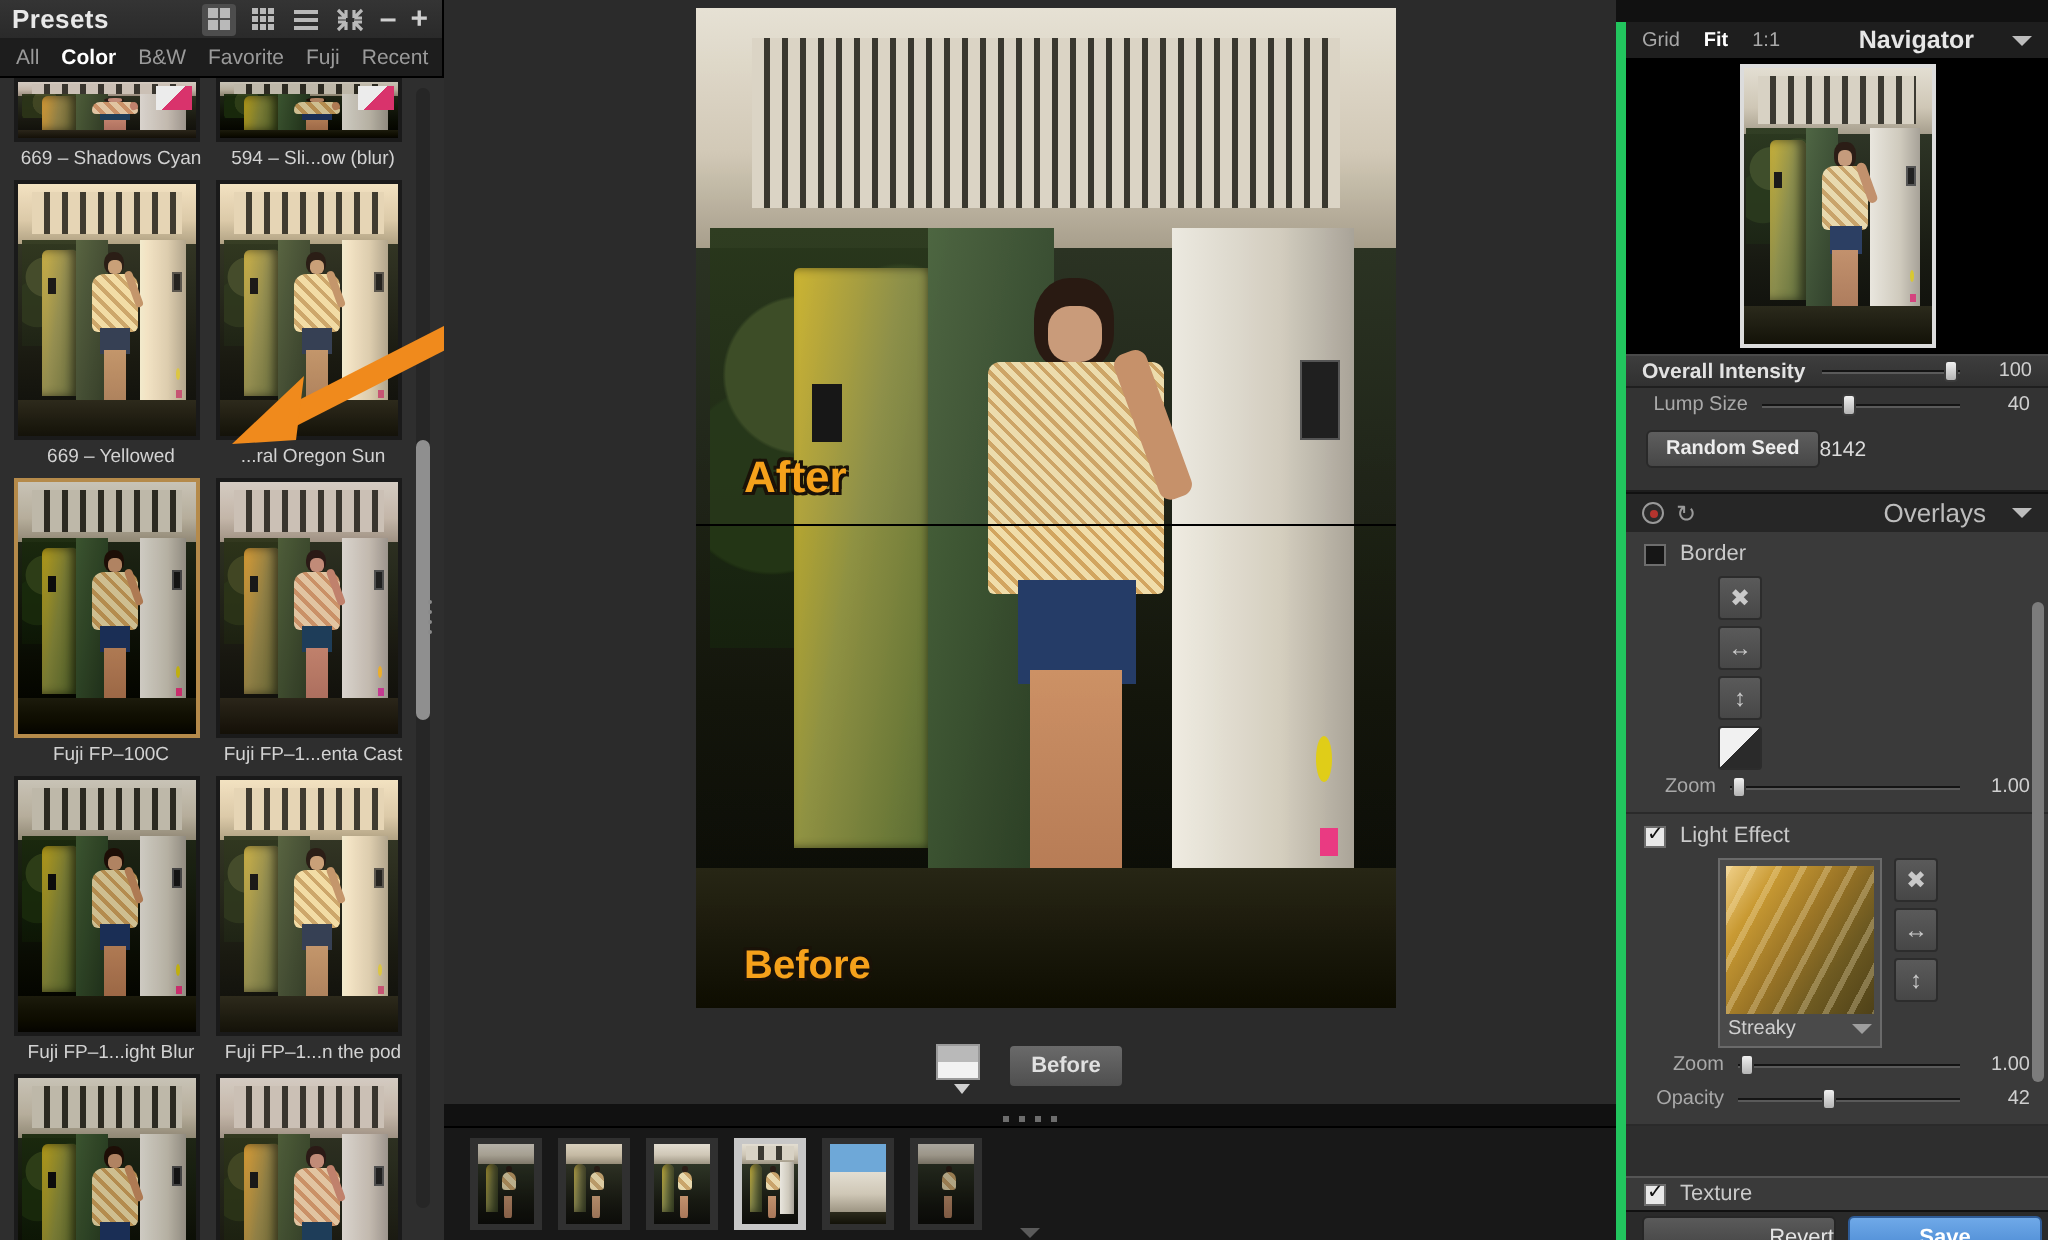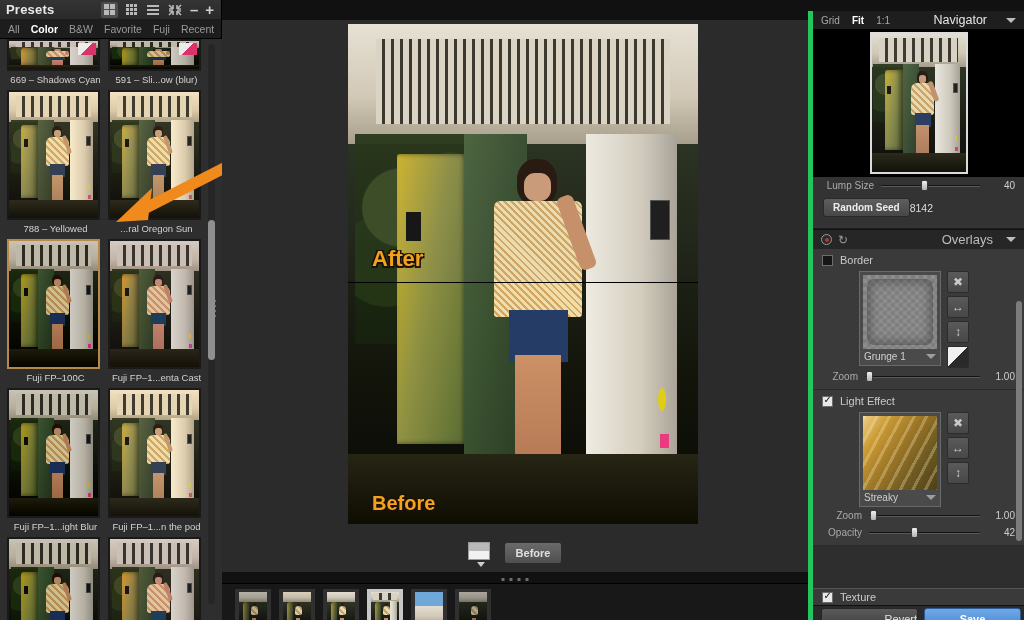--- a/index.html
+++ b/index.html
@@ -109,21 +109,21 @@
     background:#8f8f8f; border-radius:4px; }
   .left-scroll-track { position:absolute; right:6px; top:44px; width:7px; height:560px; background:#262626; border-radius:4px; }
 
   .drag-dots { position:absolute; display:flex; flex-direction:column; gap:3px; }
   .drag-dots i { width:2px; height:2px; background:#8a8a8a; border-radius:50%; display:block; }
 
   
   .anno-arrow { position:absolute; left:108px; top:130px; width:180px; height:100px; pointer-events:none; }
 
   
-  #center { position:absolute; left:222px; top:0; width:586px; height:484px; background:#2a2a2a;margin-top:20px; }
+  #center { position:absolute; left:222px; top:0; width:586px; height:484px; background:#2a2a2a; }
   #canvas-area { position:absolute; left:0; top:0; width:586px; height:552px; background:#2b2b2b; }
   .main-photo { position:absolute; left:126px; top:4px; width:350px; height:500px; overflow:hidden; background:#1c1712; }
   .ba-divider { position:absolute; left:0; right:0; top:258px; height:1px; background:#000; }
   .after-lbl { position:absolute; left:24px; top:222px; color:#f5a11b; font-size:22px; font-weight:bold;
     text-shadow: -1.5px -1.5px 0 #1a1208, 1.5px -1.5px 0 #1a1208, -1.5px 1.5px 0 #1a1208, 1.5px 1.5px 0 #1a1208; }
   .before-lbl { position:absolute; left:24px; top:468px; color:#f5a11b; font-size:20px; font-weight:bold;
     text-shadow: -1.5px -1.5px 0 #1a1208, 1.5px -1.5px 0 #1a1208, -1.5px 1.5px 0 #1a1208, 1.5px 1.5px 0 #1a1208; }
   .main-photo .before-half { position:absolute; left:0; right:0; top:259px; bottom:0; overflow:hidden; }
   .main-photo .before-half .photo { top:-259px; height:500px; filter: saturate(1.15) contrast(1.05); }
 
@@ -143,21 +143,21 @@
   .film-cell.sel { background:#c7c7c7; }
   .film-thumb { width:28px; height:40px; overflow:hidden; position:relative; background:#1a1a1a; }
   .film-caret { position:absolute; left:50%; transform:translateX(-50%); bottom:1px; width:0;height:0;
     border-left:5px solid transparent; border-right:5px solid transparent; border-top:5px solid #5a5a5a; }
 
   
   #right-panel { position:absolute; left:808px; top:0; width:216px; height:620px; background:#2e2e2e; border-left:5px solid #22c55e;margin-top:11px; }
   .nav-header { height:18px; background:#1e1e1e; display:flex; align-items:center; padding:0 8px; gap:12px; }
   .nav-mode { color:#a8a8a8; font-size:10px; }
   .nav-mode.sel { color:#fff; font-weight:bold; }
-  .nav-title { margin-left:auto; color:#e6e6e6; font-size:12.5px; font-weight:normal; }
+  .nav-title { margin-left:auto; color:#e6e6e6; font-size:12.5px; font-weight:bold; }
   .chev { width:0;height:0;border-left:5px solid transparent;border-right:5px solid transparent;border-top:5px solid #bcbcbc; margin-left:7px; }
   .nav-thumb-wrap { height:148px; background:#000; display:flex; align-items:center; justify-content:center; }
   .nav-thumb { width:98px; height:142px; border:2px solid #dcdcdc; overflow:hidden; position:relative; background:#1a1a1a; }
 
   .section-bar { height:17px; background: linear-gradient(#3d3d3d,#313131); border-top:1px solid #4a4a4a; border-bottom:1px solid #1f1f1f;
     display:flex; align-items:center; padding:0 8px; }
   .sb-label { color:#e2e2e2; font-size:10.5px; font-weight:bold; }
 
   .ctl-row { display:flex; align-items:center; padding:3px 9px; gap:7px; }
   .ctl-label { color:#a9a9a9; font-size:10px; }
@@ -319,21 +319,21 @@
                   <div class="ph-face"></div>
                   <div class="ph-top"></div>
                   <div class="ph-shorts"></div>
                   <div class="ph-legs"></div>
                   <div class="ph-arm"></div>
                 </div>
                 <div class="ph-grass"></div>
               </div>
             <div class="swatch-cnr"></div>
           </div>
-          <div class="preset-label">591 – Sli...ow (blur)</div>
+          <div class="preset-label">594 – Sli...ow (blur)</div>
         </div>
 
         <div class="preset-cell">
           <div class="preset-thumb warm">
             <div class="photo">
                 <div class="ph-porchtop"></div>
                 <div class="ph-latticewrap"></div>
                 <div class="ph-bg"></div>
                 <div class="ph-foliage"></div>
                 <div class="ph-pumpL">
@@ -349,21 +349,21 @@
                   <div class="ph-head"></div>
                   <div class="ph-face"></div>
                   <div class="ph-top"></div>
                   <div class="ph-shorts"></div>
                   <div class="ph-legs"></div>
                   <div class="ph-arm"></div>
                 </div>
                 <div class="ph-grass"></div>
               </div>
           </div>
-          <div class="preset-label">788 – Yellowed</div>
+          <div class="preset-label">669 – Yellowed</div>
         </div>
 
         <div class="preset-cell">
           <div class="preset-thumb warm">
             <div class="photo">
                 <div class="ph-porchtop"></div>
                 <div class="ph-latticewrap"></div>
                 <div class="ph-bg"></div>
                 <div class="ph-foliage"></div>
                 <div class="ph-pumpL">
@@ -763,20 +763,28 @@
               <div class="ph-top"></div>
               <div class="ph-shorts"></div>
               <div class="ph-legs"></div>
               <div class="ph-arm"></div>
             </div>
           <div class="ph-grass"></div>
         </div>
       </div>
     </div>
 
+    <div class="section-bar">
+      <div class="sb-label">Overall Intensity</div>
+      <div class="slider" style="margin:0 8px;">
+        <div class="trk"></div>
+          <div class="thumb" style="left:88%"></div>
+      </div>
+      <div class="ctl-val">100</div>
+    </div>
 
     <div class="panel-body">
       <div class="ctl-row">
         <div class="ctl-label" style="width:52px;text-align:right">Lump Size</div>
         <div class="slider">
           <div class="trk"></div>
             <div class="thumb" style="left:40%"></div>
         </div>
         <div class="ctl-val">40</div>
       </div>
@@ -794,29 +802,20 @@
       <div class="ovl-title">Overlays</div>
       <div class="chev"></div>
     </div>
 
     <div class="ovl-block">
       <div class="ovl-head">
         <div class="chk"></div>
         <div class="ovl-name">Border</div>
       </div>
       <div class="ovl-main">
-        <div class="prev-box">
-          <div class="prev-img checker">
-              <div class="grunge-ov"></div>
-            </div>
-          <div class="prev-sel">
-            <span>Grunge  1</span>
-            <div class="chev"></div>
-          </div>
-        </div>
         <div class="ovl-buttons">
           <div class="sq-btn">✖</div>
           <div class="sq-btn">↔</div>
           <div class="sq-btn">↕</div>
           <div class="sq-btn halftone"></div>
         </div>
       </div>
       <div class="ctl-row">
         <div class="ctl-label" style="width:36px;text-align:right">Zoom</div>
         <div class="slider">

